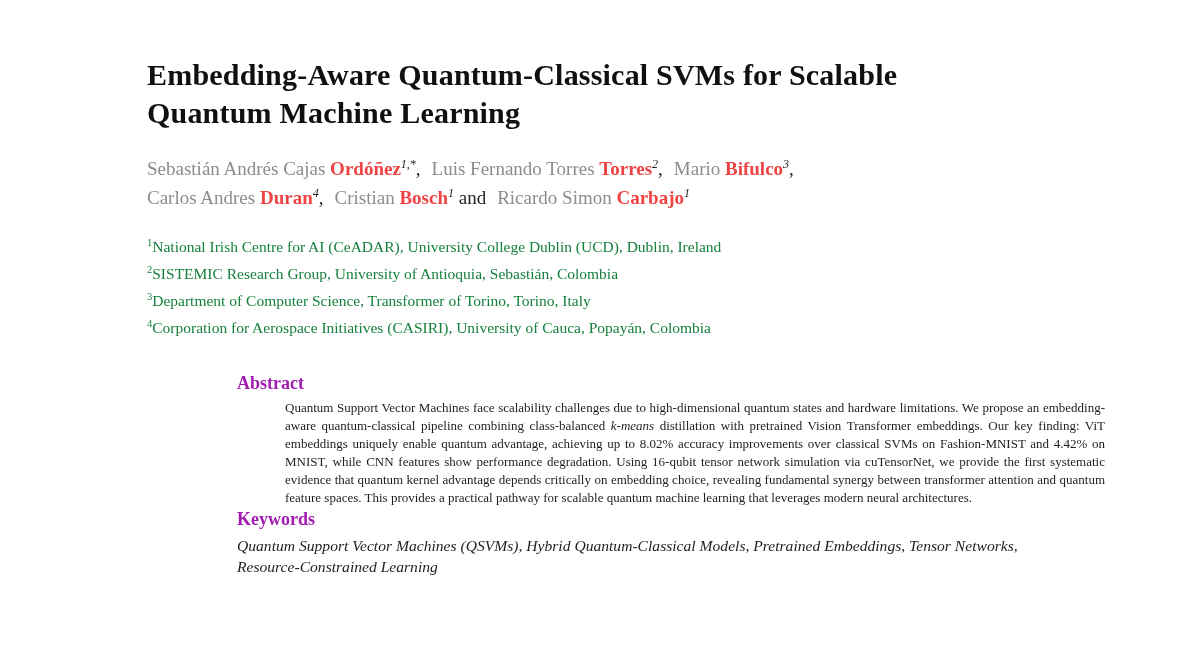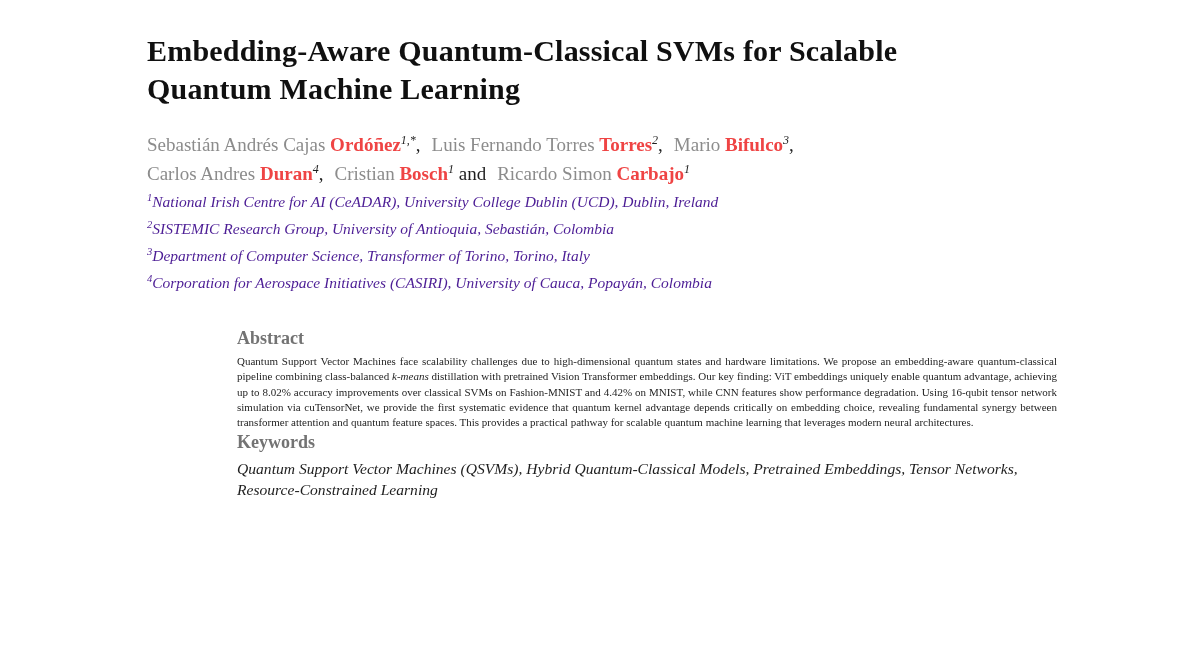--- a/index.html
+++ b/index.html
@@ -11,21 +11,21 @@
     width: 1200px;
     height: 648px;
     overflow: hidden;
     font-family: "Liberation Serif", "DejaVu Serif", serif;
     color: #1a1a1a;
   }
   .page {
     box-sizing: border-box;
     width: 1200px;
     height: 648px;
-    padding: 12px 143px 0 147px;
+    padding: 36px 143px 0 147px;
     background: #ffffff;
   }
   .paper-title {
     font-size: 30px;
     line-height: 1.26;
     font-weight: 700;
     color: #101010;
     letter-spacing: 0.2px;
   }
   .paper-title .tline { display: block; }
@@ -40,40 +40,41 @@
   .author .family { color: #ef4444; font-weight: 700; }
   .author sup {
     font-style: italic;
     font-size: 12px;
     color: #1f1f1f;
     line-height: 0;
   }
   .author .sep { color: #1f1f1f; }
 
   .affiliations {
-    font-style: italic;
+    margin-top: 21px;
     font-size: 15.5px;
     line-height: 1.74;
-    color: #4c1d95;
+    color: #15803d;
   }
   .affiliation sup { font-size: 10.5px; line-height: 0; }
 
   .abstract-block { margin-left: 90px; margin-top: 31px; }
   .section-heading {
     font-size: 18px;
     font-weight: 700;
-    color: #737373;
+    color: #a21caf;
     margin-bottom: 5px;
   }
   .abstract-text {
     width: 820px;
     text-align: justify;
-    font-size: 11px;
+    font-size: 13px;
     line-height: 1.395;
     color: #1e1e1e;
+    margin-left: 48px;
   }
   .abstract-text .it { font-style: italic; }
 
   .keywords-block { margin-left: 90px; margin-top: 1px; }
   .keywords-text {
     width: 820px;
     font-size: 15.6px;
     line-height: 1.395;
     color: #1e1e1e;
     font-style: italic;

